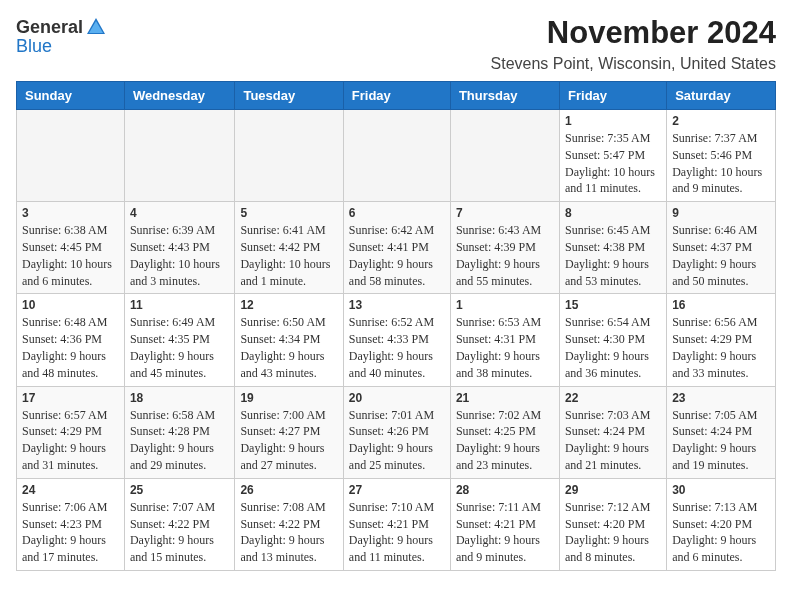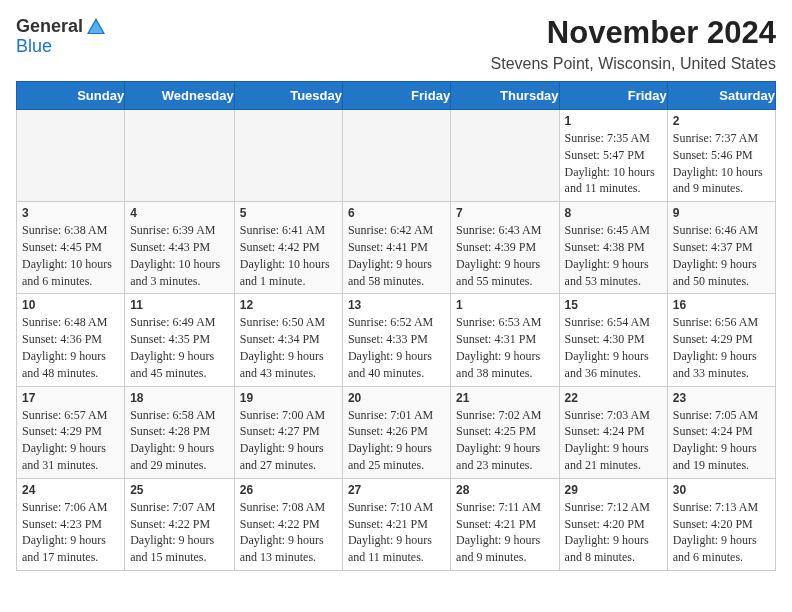--- a/index.html
+++ b/index.html
@@ -38,22 +38,22 @@
     .calendar {
       width: 100%;
       border-collapse: collapse;
       margin-top: 4px;
     }
     .calendar th {
       background-color: #2176c7;
       color: #fff;
       font-size: 13px;
       font-weight: bold;
-      padding: 6px 0;
-      text-align: right;
+      padding: 6px 8px;
+      text-align: left;
       border: 1px solid #1a60a8;
     }
     .calendar td {
       border: 1px solid #ccc;
       vertical-align: top;
       padding: 4px 5px;
       width: 113px;
       min-height: 80px;
       font-size: 10.5px;
       color: #333;
@@ -76,21 +76,21 @@
       line-height: 1.4;
       color: #333;
       font-family: Liberation Serif, serif;
     }
   </style>
 </head>
 <body>
 
 <div class="header-area">
   <div class="logo">
-    <div style="display:flex;align-items:flex-start;">
+    <div style="display:flex;align-items:center;">
       <span style="font-size:18px;font-weight:bold;color:#333;">General</span>
       <svg width="22" height="22" viewBox="0 0 22 22" style="margin-left:2px;">
         <polygon points="11,2 20,18 2,18" fill="#2176c7"></polygon>
         <polygon points="11,5 18,17 4,17" fill="#5aaff0"></polygon>
       </svg>
     </div>
     <span style="font-size:18px;font-weight:normal;color:#2176c7;margin-top:-2px;">Blue</span>
   </div>
   <div class="title-area">
     <div class="month-title">November 2024</div>

